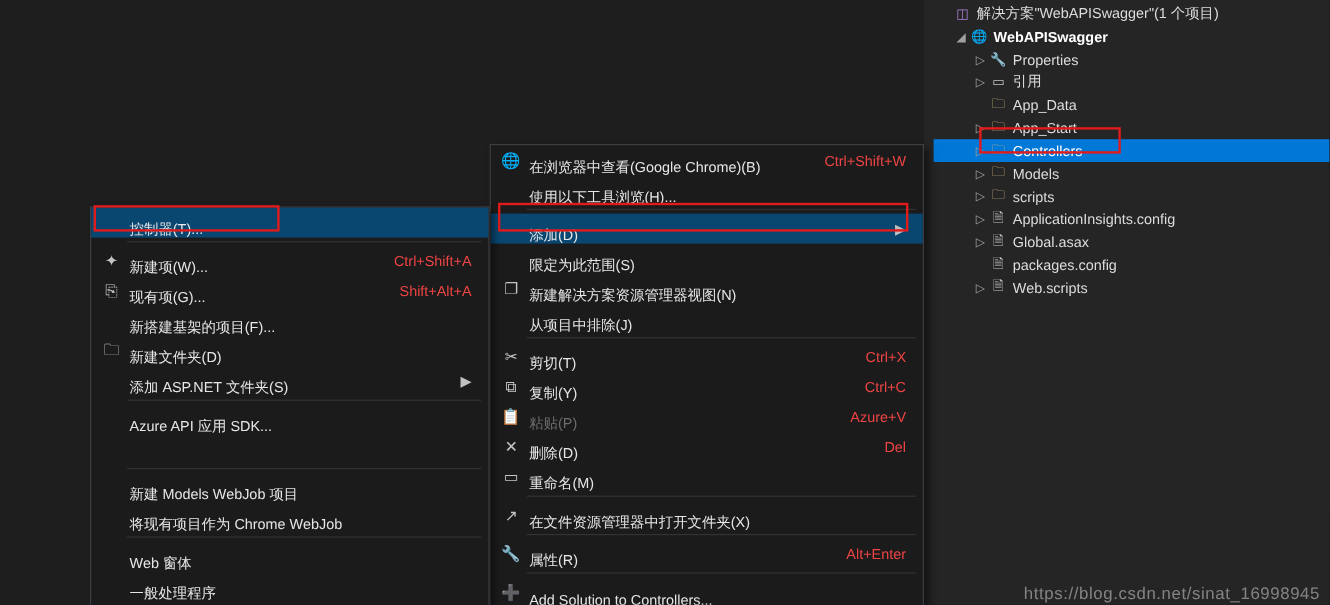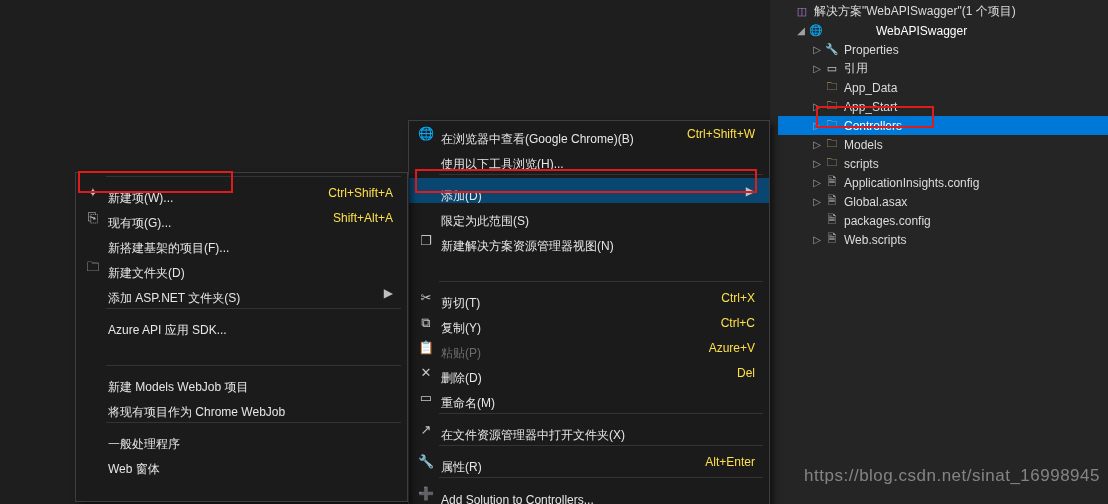--- a/index.html
+++ b/index.html
@@ -42,21 +42,21 @@
     display: inline-flex; align-items: center; justify-content: center;
     margin-right: 4px;
     font-size: 11px;
   }
   .folder-ico { color: #d7ba7d; }
   .file-ico   { color: #c5c5c5; }
   .sln-ico    { color: #b180d7; }
   .proj-ico   { color: #4ec9b0; }
   .wrench-ico { color: #c5c5c5; }
   .ref-ico    { color: #c5c5c5; }
-  .proj-name { font-weight: normal; color: #fff; margin-left: 48px; }
+  .proj-name { font-weight: bold; color: #fff; }
   .indent-1 { padding-left: 16px; }
   .indent-2 { padding-left: 32px; }
   .red-box {
     border: 2px solid #e01b1b;
     position: absolute;
     pointer-events: none;
   }
   
   .menu {
     position: absolute;
@@ -71,37 +71,37 @@
     padding: 0 14px 0 6px;
   }
   .menu-row.highlight { background: #094771; }
   .menu-icon {
     width: 22px; height: 18px;
     display: inline-flex; align-items: center; justify-content: center;
     color: #c5c5c5;
     font-size: 13px;
   }
   .menu-label { flex: 1; padding-left: 4px; margin-top: 12px; }
-  .menu-shortcut { color: #fde047; margin-left: 24px; }
+  .menu-shortcut { color: #ef4444; margin-left: 24px; }
   .menu-arrow { color: #c0c0c0; margin-left: 14px; }
   .menu-sep {
     height: 1px;
     margin: 3px 6px 3px 30px;
     background: #333336;
   }
   .menu-a { left: 75px;  top: 172px; width: 333px; }
   .menu-b { left: 408px; top: 120px; width: 362px; }
   .menu-disabled { color: #6d6d6d; }
   
   .watermark {
     position: absolute;
-    right: 8px; bottom: 18px;
+    right: 8px; bottom: 2px;
     color: #d0d0d0;
     opacity: 0.55;
-    font-size: 17px;
+    font-size: 14px;
     letter-spacing: 0.5px;
   }
 </style>
 </head>
 <body>
 
 <div class="solution-panel">
   <div class="tree">
     <div class="tree-row indent-1">
       <span class="sln-ico">◫</span>
@@ -191,20 +191,21 @@
     <div class="menu-row">
       <span class="menu-icon"></span>
       <span class="menu-label">限定为此范围(S)</span>
     </div>
     <div class="menu-row">
       <span class="menu-icon">❐</span>
       <span class="menu-label">新建解决方案资源管理器视图(N)</span>
     </div>
     <div class="menu-row">
       <span class="menu-icon"></span>
+      <span class="menu-label">从项目中排除(J)</span>
     </div>
     <div class="menu-sep"></div>
     <div class="menu-row">
       <span class="menu-icon">✂</span>
       <span class="menu-label">剪切(T)</span>
       <span class="menu-shortcut">Ctrl+X</span>
     </div>
     <div class="menu-row">
       <span class="menu-icon">⧉</span>
       <span class="menu-label">复制(Y)</span>
@@ -238,20 +239,24 @@
     <div class="menu-sep"></div>
     <div class="menu-row">
       <span class="menu-icon">➕</span>
       <span class="menu-label">Add Solution to Controllers...</span>
     </div>
   </div>
 
 <div class="red-box" style="left:415px; top:169px; width:342px; height:24px;"></div>
 
 <div class="menu menu-a" id="menuA">
+    <div class="menu-row highlight">
+      <span class="menu-icon"></span>
+      <span class="menu-label">控制器(T)...</span>
+    </div>
     <div class="menu-sep"></div>
     <div class="menu-row">
       <span class="menu-icon">✦</span>
       <span class="menu-label">新建项(W)...</span>
       <span class="menu-shortcut">Ctrl+Shift+A</span>
     </div>
     <div class="menu-row">
       <span class="menu-icon">⎘</span>
       <span class="menu-label">现有项(G)...</span>
       <span class="menu-shortcut">Shift+Alt+A</span>
@@ -282,24 +287,24 @@
       <span class="menu-icon"></span>
       <span class="menu-label">新建 Models WebJob 项目</span>
     </div>
     <div class="menu-row">
       <span class="menu-icon"></span>
       <span class="menu-label">将现有项目作为 Chrome WebJob</span>
     </div>
     <div class="menu-sep"></div>
     <div class="menu-row">
       <span class="menu-icon"></span>
+      <span class="menu-label">Web 窗体</span>
+    </div>
+    <div class="menu-row">
+      <span class="menu-icon"></span>
       <span class="menu-label">一般处理程序</span>
-    </div>
-    <div class="menu-row">
-      <span class="menu-icon"></span>
-      <span class="menu-label">Web 窗体</span>
     </div>
     <div class="menu-row"></div>
   </div>
 
 <div class="red-box" style="left:78px; top:171px; width:155px; height:22px;"></div>
 
 <div class="watermark">https://blog.csdn.net/sinat_16998945</div>
 
 </body></html>

